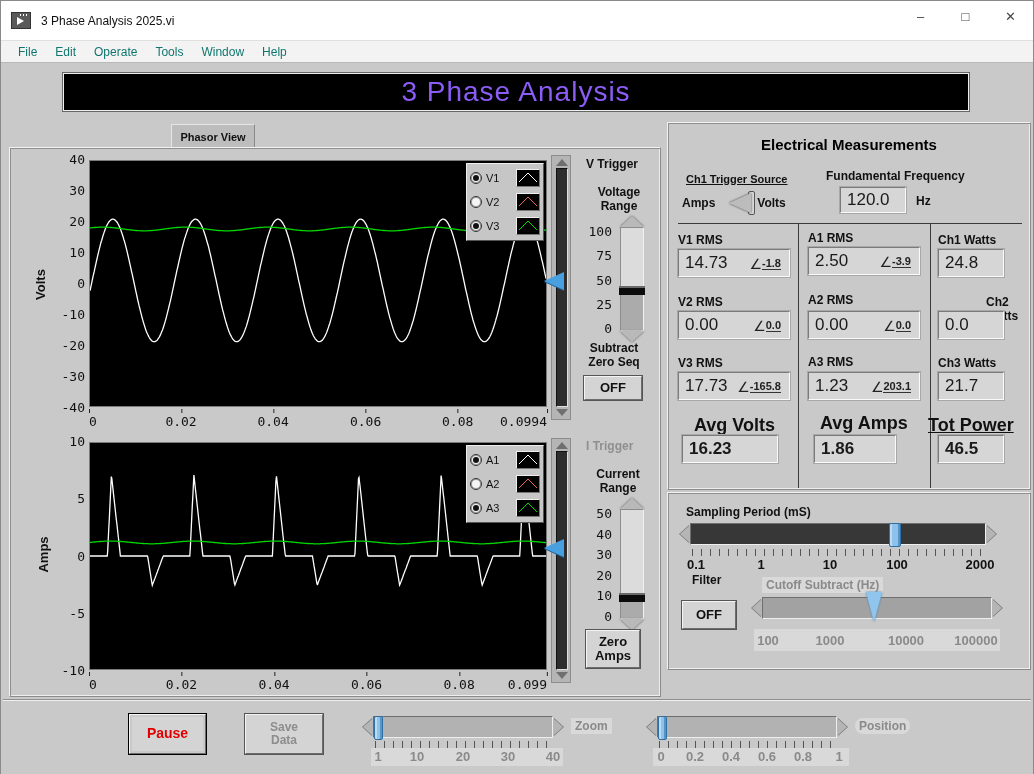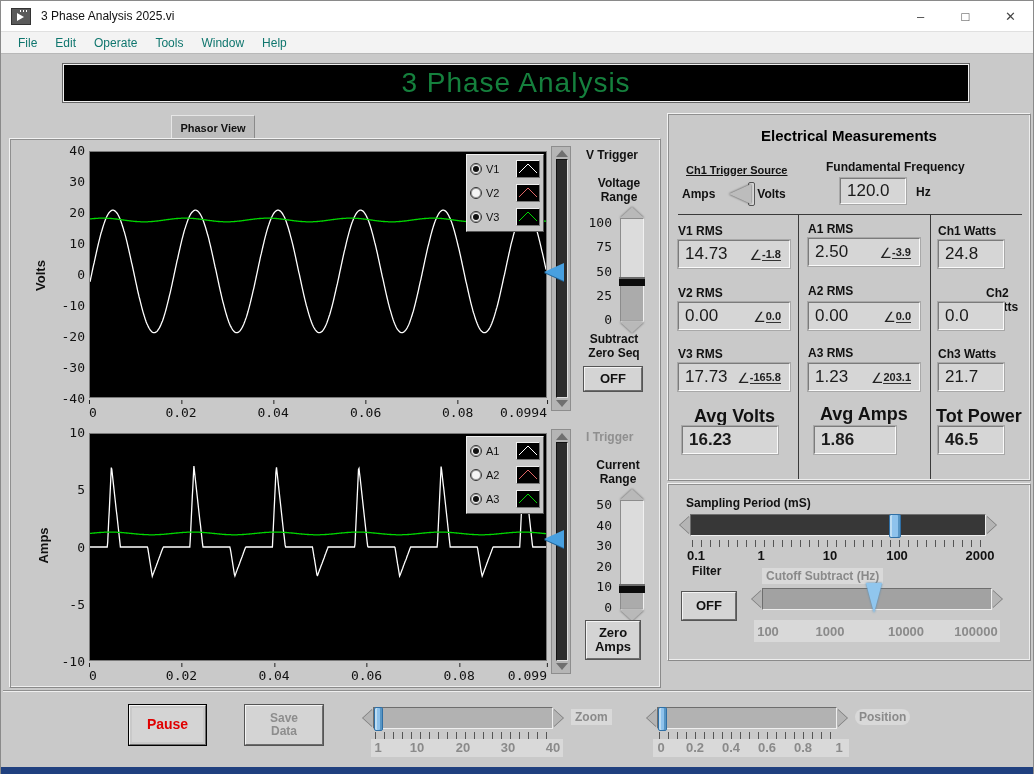--- a/index.html
+++ b/index.html
@@ -1,42 +1,42 @@
 <!DOCTYPE html>
 <html><head>
 <meta charset="utf-8">
 <style>
   * { margin:0; padding:0; box-sizing:border-box; }
   body { font-family:"Liberation Sans", sans-serif; background:#888; }
   .window { width:1034px; height:774px; position:relative; background:#c9c9c9;
             border:1px solid #8a8a8a; border-bottom:none; overflow:hidden; }
 
   
-  .titlebar { height:31px; background:#ffffff; display:flex; align-items:center; position:relative; border-bottom:1px solid #e0e0e0; }
+  .titlebar { height:40px; background:#ffffff; display:flex; align-items:center; position:relative; border-bottom:1px solid #e0e0e0; }
   .lv-icon { width:20px; height:17px; margin-left:10px; background:#5a5a5a; border:1px solid #333; position:relative; }
   .lv-icon .play { position:absolute; left:5px; top:4px; width:0; height:0;
       border-top:4px solid transparent; border-bottom:4px solid transparent; border-left:7px solid #fff; }
   .lv-icon .dots { position:absolute; top:1px; right:2px; width:8px; height:2px;
       background:repeating-linear-gradient(90deg,#fff 0 1px,transparent 1px 3px); }
   .title-text { margin-left:10px; font-size:12px; color:#111; }
   .winbtns { position:absolute; right:0; top:0; height:31px; display:flex; }
   .winbtn { width:45px; height:31px; display:flex; align-items:center; justify-content:center;
             font-size:13px; color:#444; cursor:default; }
 
   
   .menubar { height:22px; background:#f3f3f3; border-bottom:1px solid #b8b8b8; display:flex; align-items:center; padding-left:8px; }
   .menu-item { font-size:12px; color:#0f766e; padding:2px 9px; }
 
   
   .main { position:relative; height:713px; background:#c9c9c9; }
   .abs { position:absolute; }
 
   .banner { left:62px; top:10px; width:906px; height:38px; background:#000;
             border:1px solid #f0f0f0; outline:1px solid #666; display:flex; align-items:center; justify-content:center; }
-  .banner-text { color:#15803d; font-size:28px; letter-spacing:1px; }
+  .banner-text { color:#8b5cf6; font-size:28px; letter-spacing:1px; }
 
   
   .tab { position:absolute; font-size:11px; font-weight:bold; color:#111; display:flex; align-items:center; justify-content:center; }
   .tab.active { left:8px; top:57px; width:161px; height:28px; background:#c9c9c9;
       border:1px solid #8a8a8a; border-bottom:none; border-top-color:#f2f2f2; border-left-color:#f2f2f2; z-index:3; }
   .tab.inactive { left:170px; top:61px; width:84px; height:24px; background:#bdbdbd;
       border:1px solid #8a8a8a; border-bottom:none; border-top-color:#e6e6e6; border-left-color:#e6e6e6; }
   .tabpage { left:8px; top:84px; width:652px; height:550px;
       border:1px solid #8a8a8a; border-top-color:#f2f2f2; border-left-color:#f2f2f2;
       box-shadow:inset 1px 1px 0 #8f8f8f, inset -1px -1px 0 #eee; }
@@ -449,21 +449,21 @@
         <span class="val">24.8</span>
       </div>
       <div class="meas-label" style="left:280px;top:172px;margin-left:38px;">Ch2 Watts</div>
       <div class="abs display" style="left:270px;top:188px;width:66px;height:28px;">
         <span class="val">0.0</span>
       </div>
       <div class="meas-label" style="left:270px;top:233px;">Ch3 Watts</div>
       <div class="abs display" style="left:270px;top:249px;width:66px;height:28px;">
         <span class="val">21.7</span>
       </div>
-      <div class="meas-label big" style="left:268px;top:292px;">Tot Power</div>
+      <div class="meas-label big" style="left:260px;top:292px;text-decoration:underline;">Tot Power</div>
       <div class="abs display" style="left:270px;top:312px;width:66px;height:28px;">
         <span class="val bold">46.5</span>
       </div>
     </div>
 
     <div class="panel" style="left:666px;top:429px;width:364px;height:178px;">
       <div class="abs lbl-b" style="left:18px;top:12px;">Sampling Period (mS)</div>
       <div class="hslider" style="left:12px;top:30px;">
         <div class="harrow left"></div>
         <div class="htrack dark" style="width:296px;">

